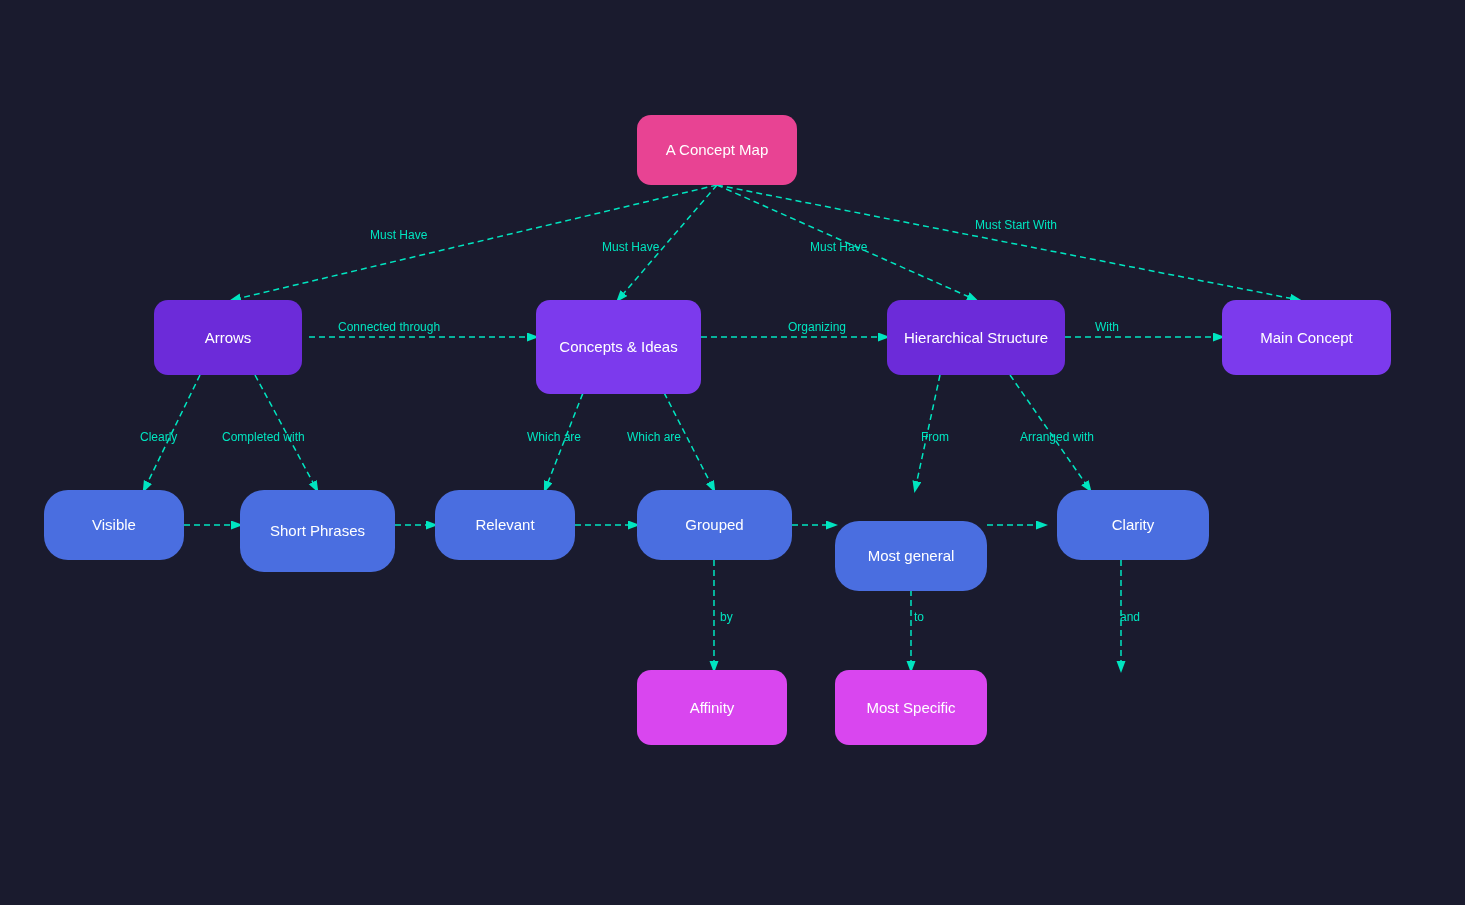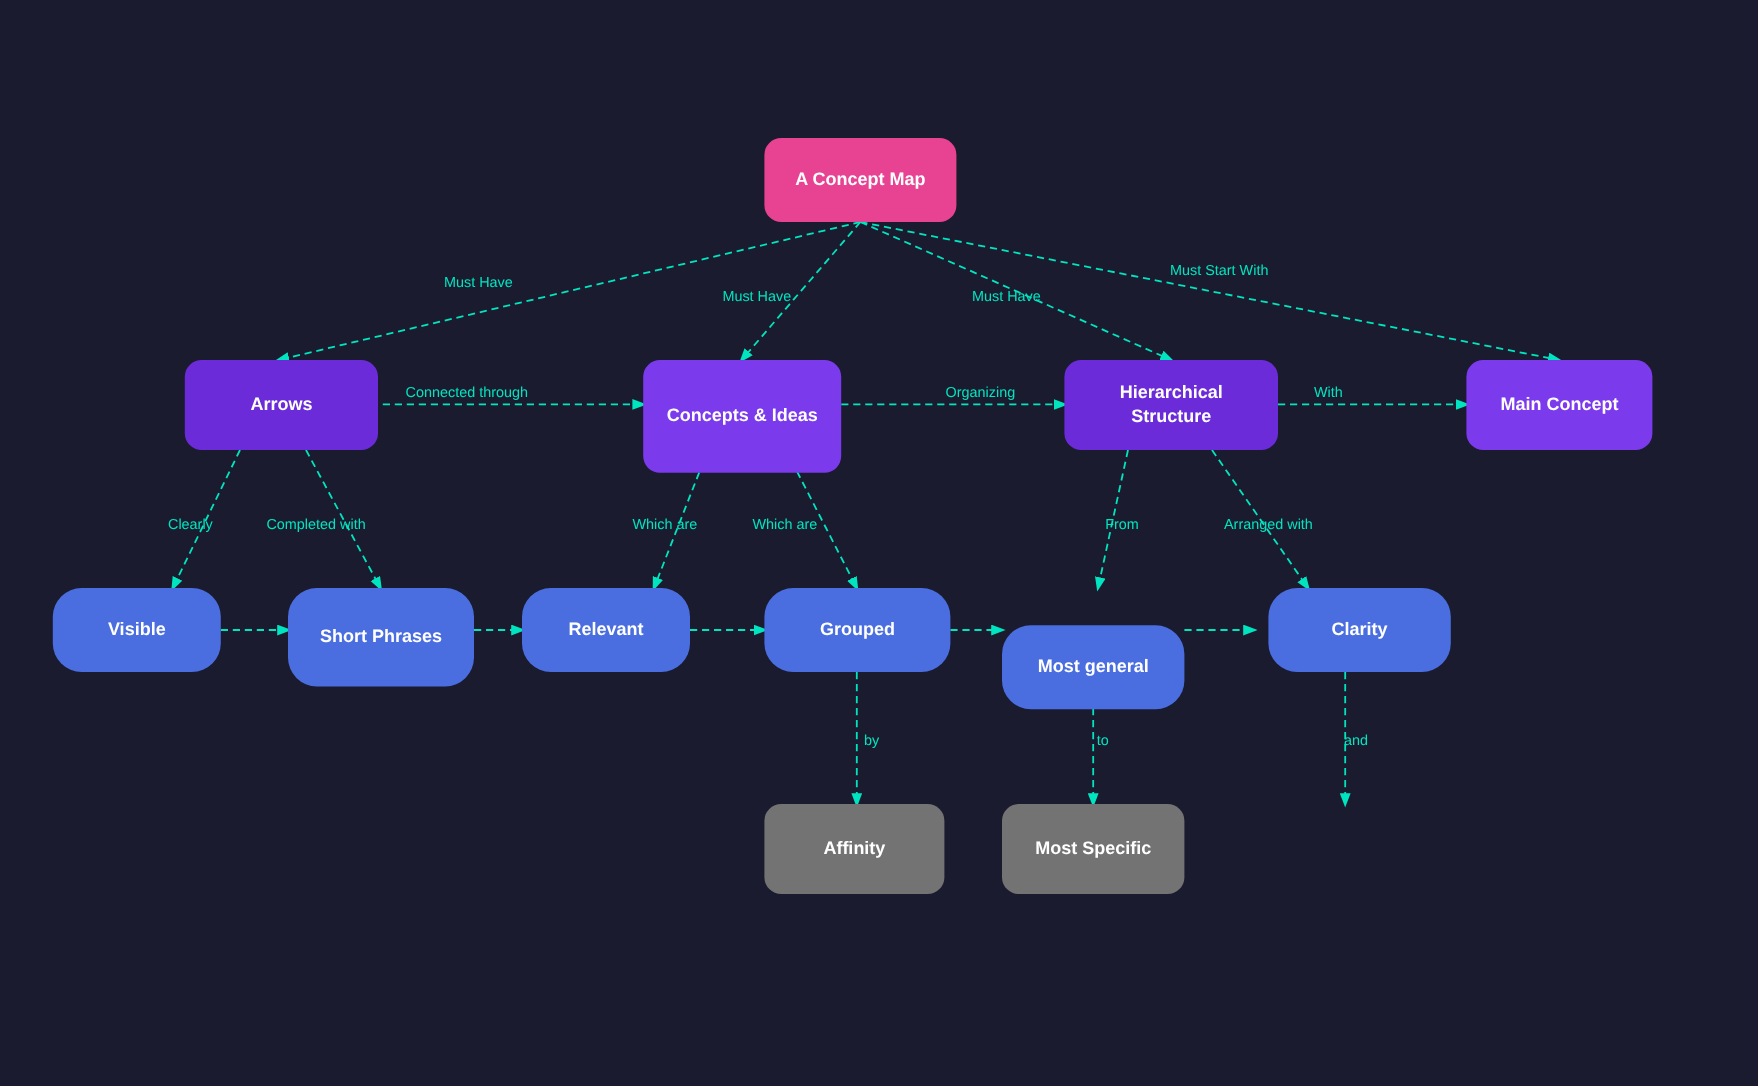--- a/index.html
+++ b/index.html
@@ -18,40 +18,40 @@
     }
     .node {
       position: absolute;
       border-radius: 14px;
       display: flex;
       align-items: center;
       justify-content: center;
       text-align: center;
       color: white;
       font-size: 15px;
-      font-weight: 700;
+      font-weight: 400;
       padding: 10px 14px;
       line-height: 1.3;
     }
     .node-pink {
       background: linear-gradient(135deg, #f06292, #e91e8c);
       background: #e84393;
     }
     .node-purple-dark {
       background: #6c2bd9;
     }
     .node-purple-mid {
       background: #7c3aed;
     }
     .node-blue {
       background: #4a6ee0;
       border-radius: 24px;
     }
     .node-teal {
-      background: #737373;
+      background: #d946ef;
     }
     .edge-label {
       position: absolute;
       color: #00e5c0;
       font-size: 12px;
       font-weight: 500;
       white-space: nowrap;
     }
     svg.edges {
       position: absolute;
@@ -146,33 +146,33 @@
   <div class="edge-label" style="left: 720px; top: 610px;">by</div>
 
   <div class="edge-label" style="left: 914px; top: 610px;">to</div>
 
   <div class="edge-label" style="left: 1120px; top: 610px;">and</div>
 
   <div class="node node-pink" style="left: 637px; top: 115px; width: 160px; height: 70px;">
     <span>A Concept Map</span>
   </div>
 
-  <div class="node node-purple-dark" style="left: 154px; top: 300px; width: 161px; height: 75px;">
+  <div class="node node-purple-dark" style="left: 154px; top: 300px; width: 148px; height: 75px;">
     <span>Arrows</span>
   </div>
 
   <div class="node node-purple-mid" style="left: 536px; top: 300px; width: 165px; height: 94px;">
     <span>Concepts &amp; Ideas</span>
   </div>
 
   <div class="node node-purple-dark" style="left: 887px; top: 300px; width: 178px; height: 75px;">
     <span>Hierarchical Structure</span>
   </div>
 
-  <div class="node node-purple-mid" style="left: 1222px; top: 300px; width: 155px; height: 75px;">
+  <div class="node node-purple-mid" style="left: 1222px; top: 300px; width: 169px; height: 75px;">
     <span>Main Concept</span>
   </div>
 
   <div class="node node-blue" style="left: 44px; top: 490px; width: 140px; height: 70px;">
     <span>Visible</span>
   </div>
 
   <div class="node node-blue" style="left: 240px; top: 490px; width: 155px; height: 82px;">
     <span>Short Phrases</span>
   </div>

